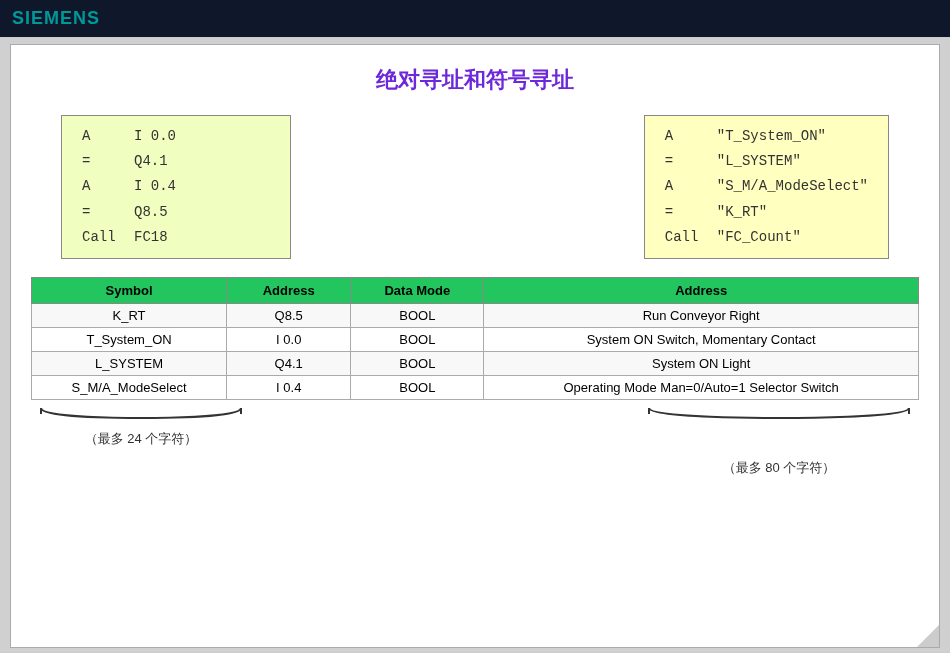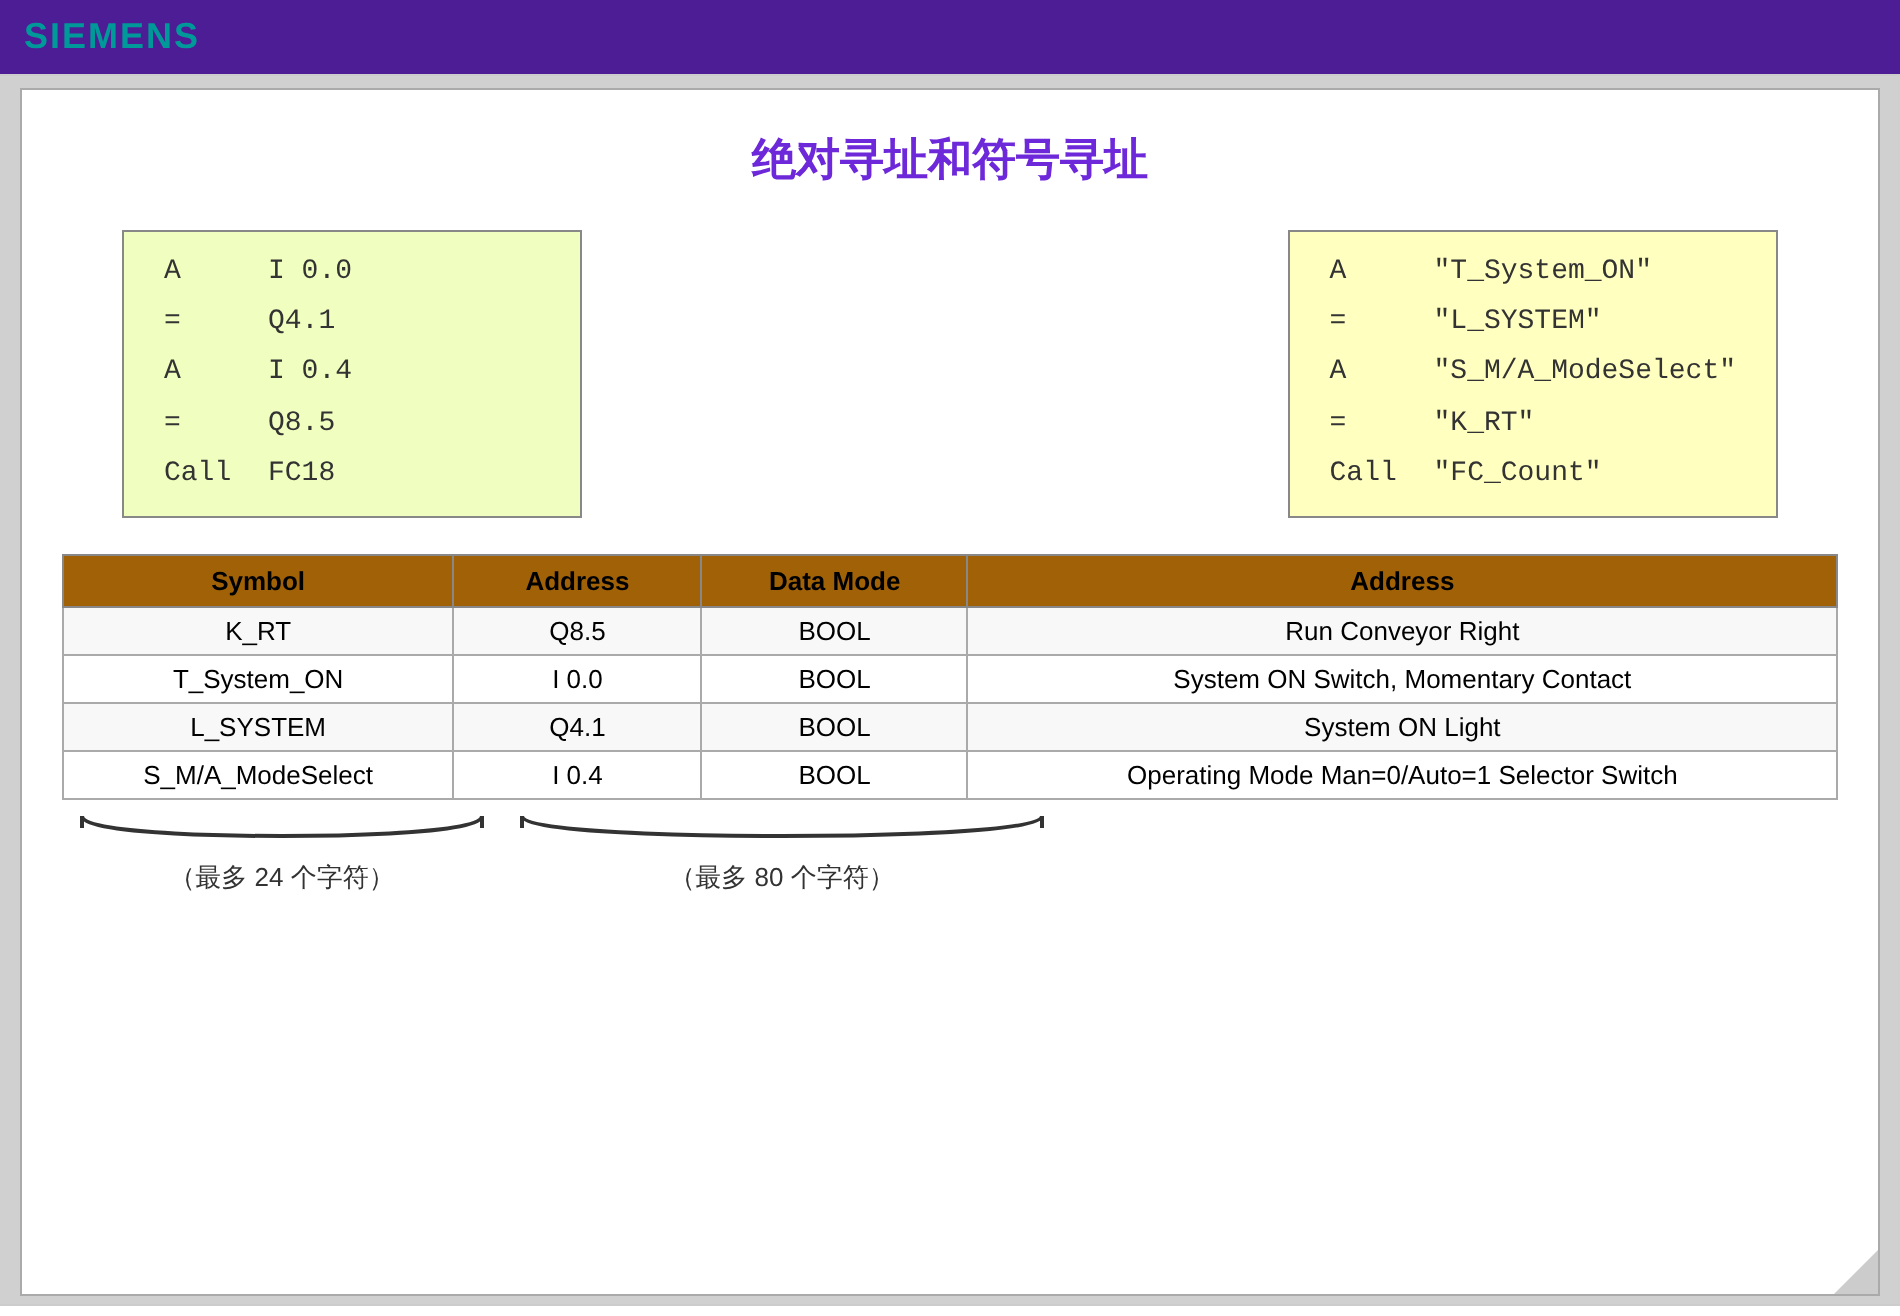--- a/index.html
+++ b/index.html
@@ -7,21 +7,21 @@
       width: 950px;
       height: 658px;
       font-family: Arial, sans-serif;
       background: #d0d0d0;
       overflow: hidden;
       position: relative;
     }
 
     
     #header {
-      background: #4c1d95;
+      background: #0f172a;
       height: 38px;
       display: flex;
       align-items: center;
       padding: 0 12px;
       border-bottom: 1px solid #ccc;
     }
     #header .siemens-logo {
       font-weight: bold;
       font-size: 18px;
       color: #009999;
@@ -96,21 +96,21 @@
       margin-top: 18px;
     }
 
     .data-table {
       width: 100%;
       border-collapse: collapse;
       font-size: 13px;
     }
 
     .data-table th {
-      background: #a16207;
+      background: #22c55e;
       border: 1px solid #888;
       padding: 5px 8px;
       text-align: center;
       font-weight: bold;
     }
 
     .data-table td {
       border: 1px solid #aaa;
       padding: 4px 8px;
       text-align: center;
@@ -124,33 +124,35 @@
     }
 
     .col-symbol { width: 22%; }
     .col-address { width: 14%; text-align: center; }
     .col-datatype { width: 15%; text-align: center; }
     .col-comment { width: 49%; }
 
     
     .braces-row {
       display: flex;
+      justify-content: space-between;
       margin: 6px 0 16px 0;
       padding: 0 0;
     }
     .brace-group {
       display: flex;
       flex-direction: column;
       align-items: center;
     }
     .brace-left {
       width: 220px;
     }
     .brace-right {
       width: 280px;
+      gap: 29px;
     }
     .brace-svg {
       width: 100%;
     }
     .brace-caption {
       font-size: 13px;
       color: #333;
       text-align: center;
       margin-top: 2px;
     }

